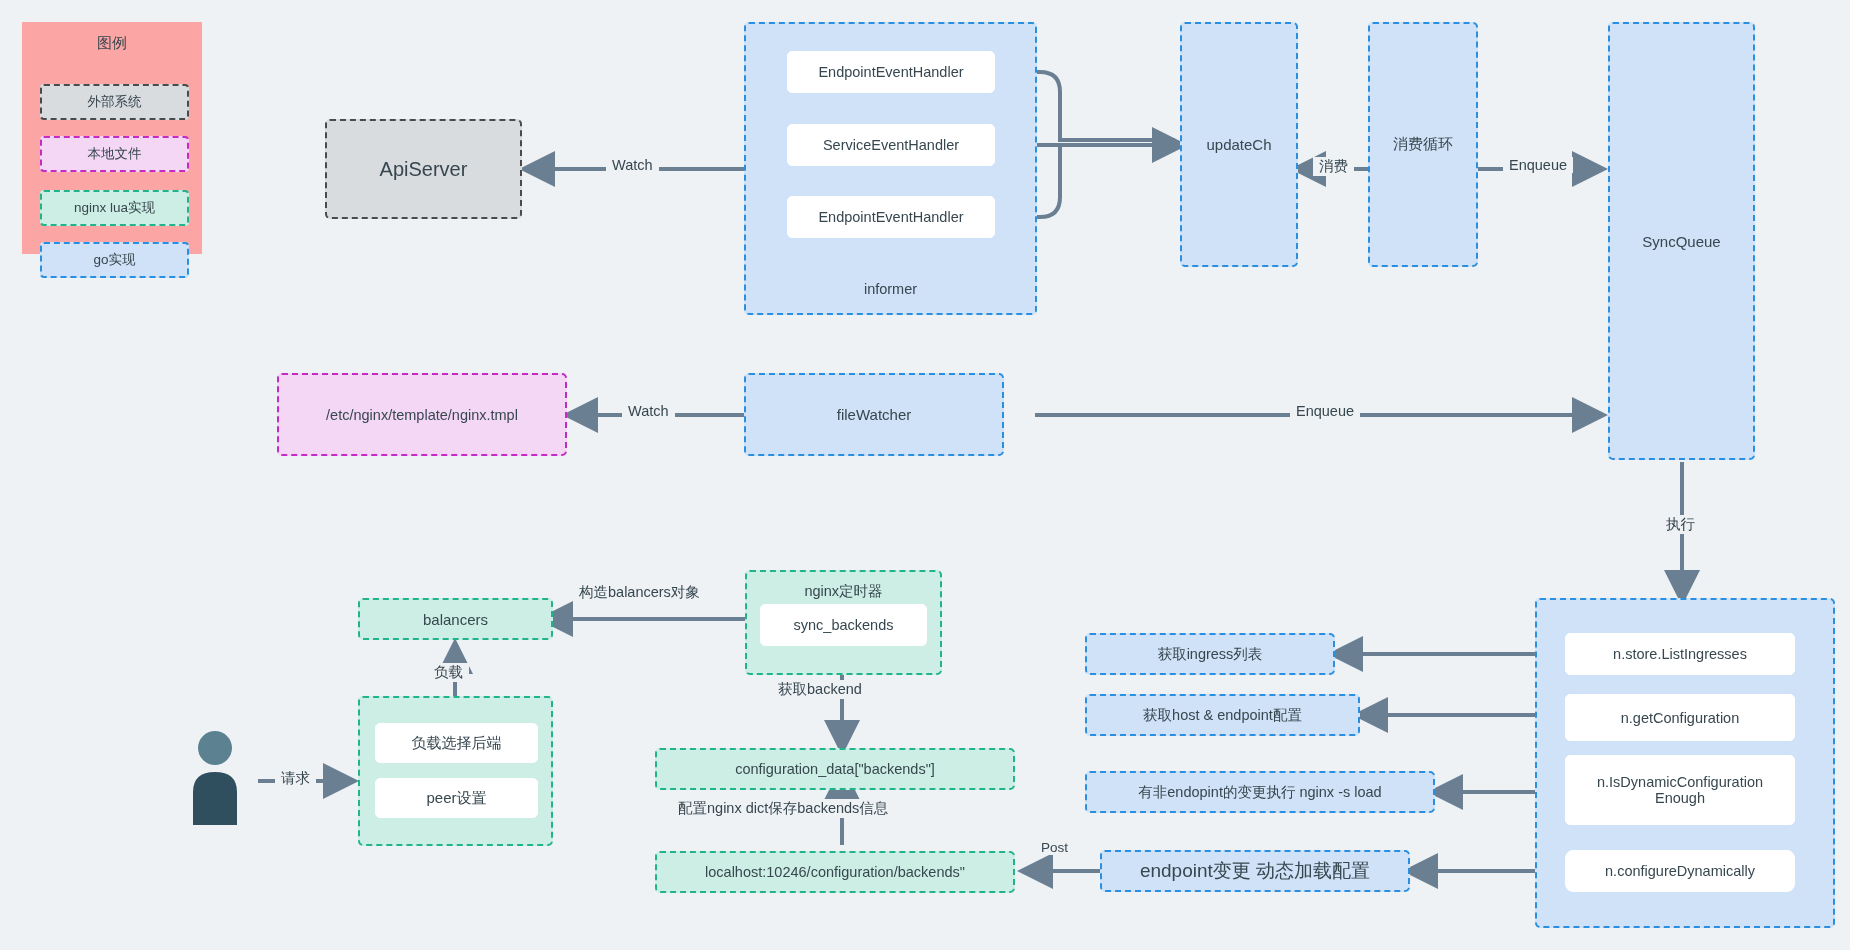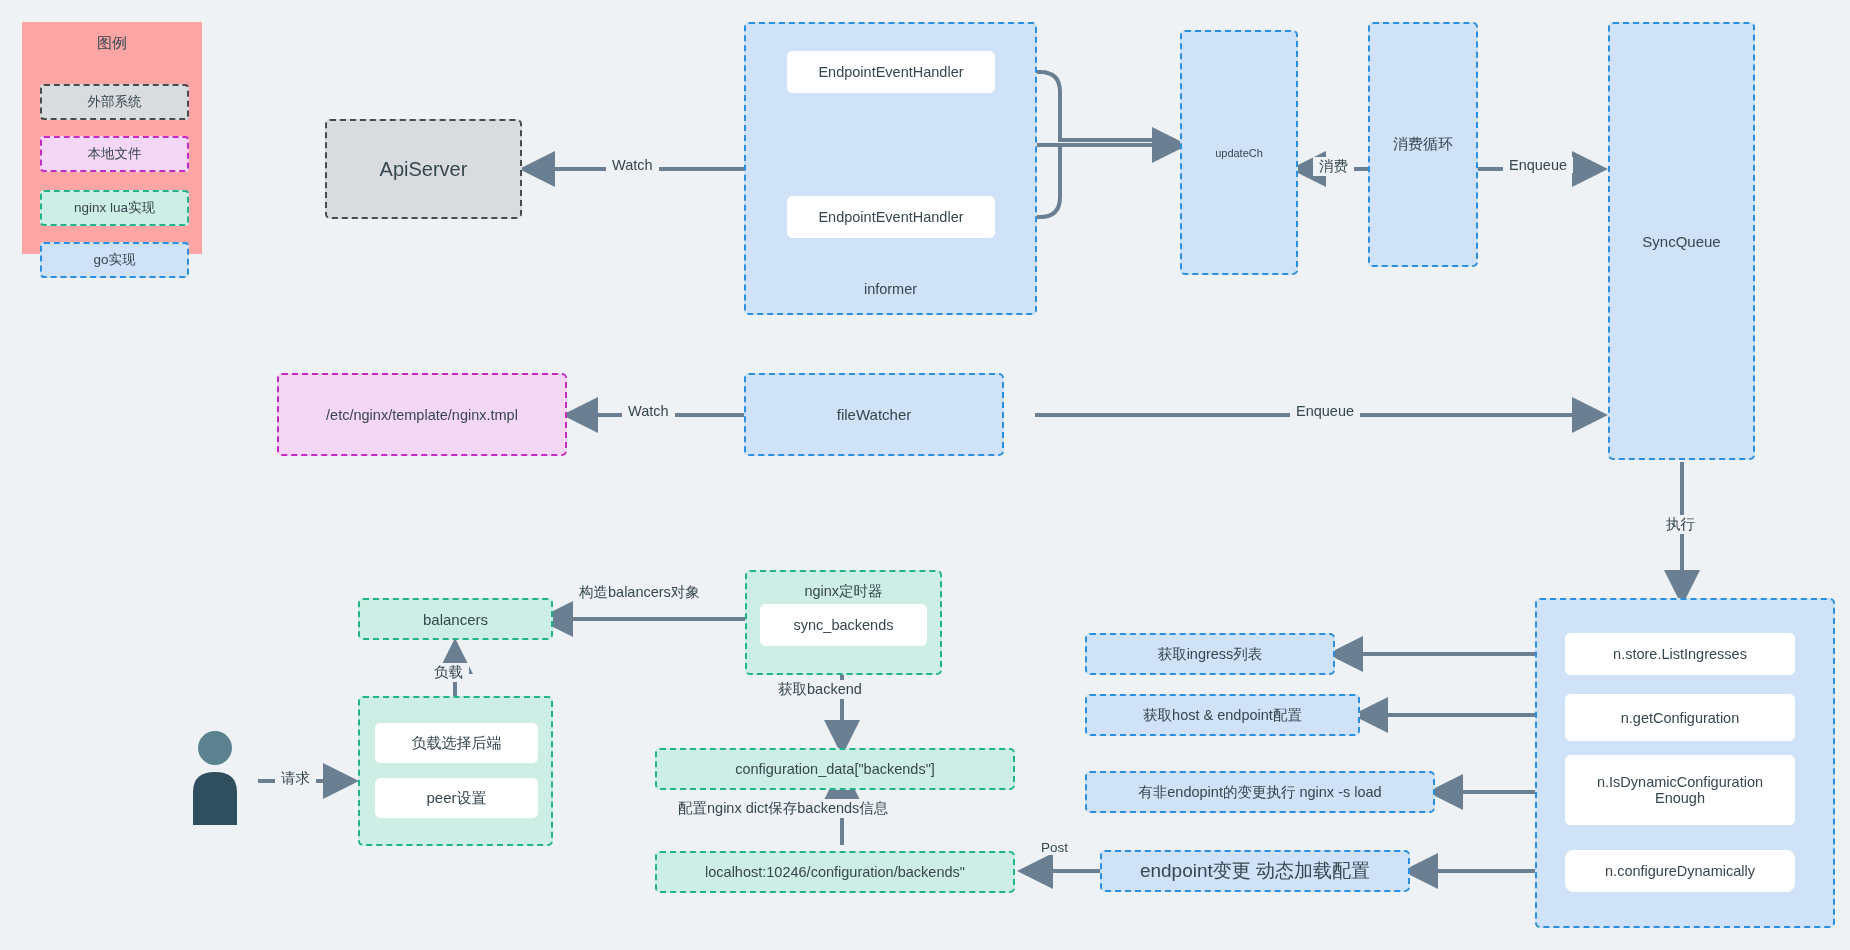--- a/index.html
+++ b/index.html
@@ -91,23 +91,24 @@
     <div class="lrow go" style="top:220px;">go实现</div>
   </div>
 
   <div class="node ext rounded" style="left:325px;top:119px;width:197px;height:100px;font-size:20px;">ApiServer</div>
   <div class="label" style="left:606px;top:157px;font-size:14.5px;">Watch</div>
 
   <div class="node go rounded" style="left:744px;top:22px;width:293px;height:293px;">
     <div class="group-title" style="bottom:16px;">informer</div>
   </div>
   <div class="node white rounded" style="left:787px;top:51px;width:208px;height:42px;font-size:14.5px;">EndpointEventHandler</div>
+  <div class="node white rounded" style="left:787px;top:124px;width:208px;height:42px;font-size:14.5px;">ServiceEventHandler</div>
   <div class="node white rounded" style="left:787px;top:196px;width:208px;height:42px;font-size:14.5px;">EndpointEventHandler</div>
 
-  <div class="node go rounded" style="left:1180px;top:22px;width:118px;height:245px;font-size:11px;margin-top:8px;">updateCh</div>
+  <div class="node go rounded" style="left:1180px;top:22px;width:118px;height:245px;font-size:15px;">updateCh</div>
   <div class="label" style="left:1313px;top:157px;font-size:14.5px;">消费</div>
 
   <div class="node go rounded" style="left:1368px;top:22px;width:110px;height:245px;font-size:15px;">消费循环</div>
   <div class="label" style="left:1503px;top:157px;font-size:14.5px;">Enqueue</div>
 
   <div class="node go rounded" style="left:1608px;top:22px;width:147px;height:438px;font-size:15px;">SyncQueue</div>
 
   <div class="node file rounded" style="left:277px;top:373px;width:290px;height:83px;font-size:14.5px;">/etc/nginx/template/nginx.tmpl</div>
   <div class="label" style="left:622px;top:403px;font-size:14.5px;">Watch</div>
 

